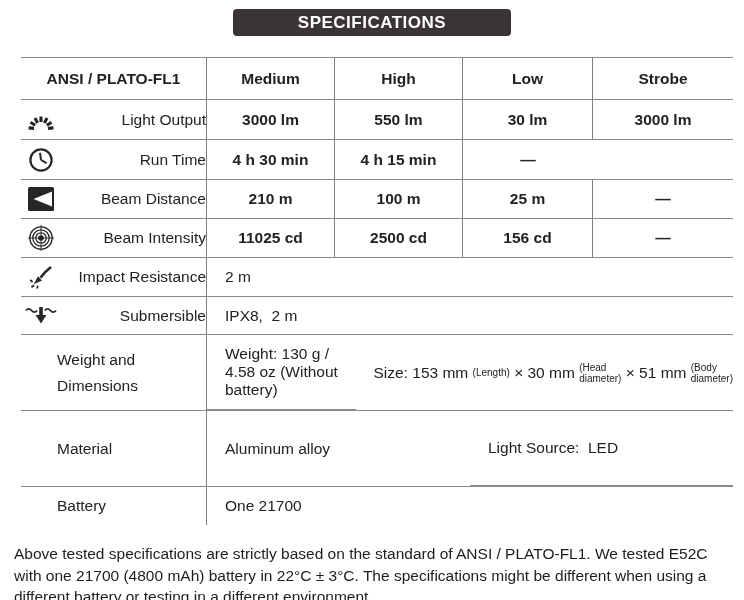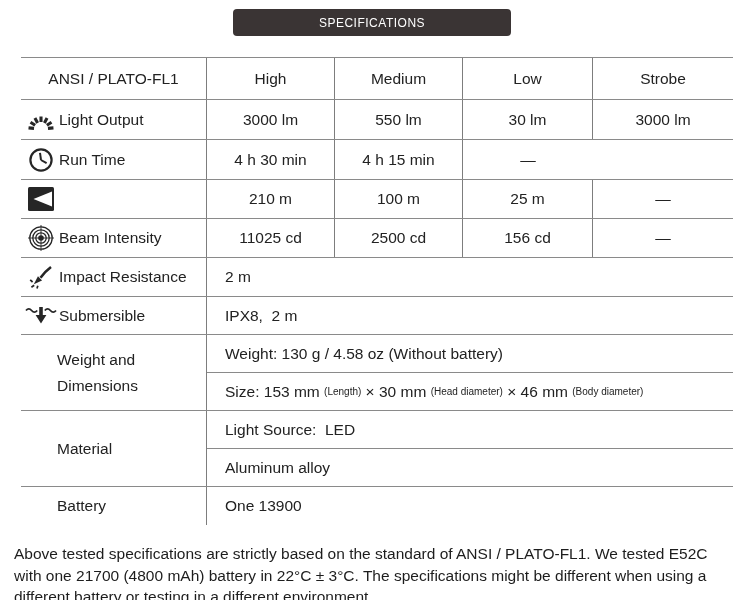--- a/index.html
+++ b/index.html
@@ -4,36 +4,36 @@
 <style>
   html,body{margin:0;padding:0;background:#ffffff;}
   .page{
     position:relative;width:744px;height:600px;background:#fff;overflow:hidden;
     font-family:"Liberation Sans","DejaVu Sans",sans-serif;color:#222;
   }
   .title-bar{
     width:278px;height:27px;margin:9px auto 0 auto;background:#3a3434;border-radius:4px;
     display:flex;align-items:center;justify-content:center;
   }
-  .title-bar span{color:#fff;font-size:12px;font-weight:normal;letter-spacing:.5px;}
+  .title-bar span{color:#fff;font-size:17px;font-weight:bold;letter-spacing:.5px;}
   .spec-table{
     width:712px;margin:21px 0 0 21px;border-top:1px solid #8a8a8a;
     font-size:15.5px;
   }
   .row{display:grid;border-bottom:1px solid #8a8a8a;}
   .cols5{grid-template-columns:186px 128px 128px 130px 140px;}
   .cols2{grid-template-columns:186px 526px;}
-  .cell{display:flex;align-items:center;}
+  .cell{display:flex;align-items:center;justify-content:space-between;}
   .vline{border-right:1px solid #7d7d7d;}
-  .val{justify-content:center;}
+  .val{justify-content:center;font-weight:bold;}
   .label-cell{padding-left:2px;}
   .label-cell .icon{width:36px;display:flex;justify-content:center;align-items:center;flex:0 0 36px;}
   .label-pad{padding-left:36px;}
   .lead{padding-left:18px;}
-  .stack{display:flex;flex-direction:column;}
+  .stack{display:flex;flex-direction:row;}
   .stack .sub{flex:1;display:flex;align-items:center;padding-left:18px;}
   .stack .sub.first{border-bottom:1px solid #8a8a8a;}
   .no-bb{border-bottom:none;}
   .pre{white-space:pre;}
   .sm{font-size:10px;}
   .wrapnarrow{display:block;width:118px;line-height:26px;}
   .footer{
     width:720px;margin:18px 0 0 14px;font-size:15.5px;line-height:21.5px;color:#1d1d1d;
   }
   svg{display:block;}
@@ -45,22 +45,22 @@
 <div class="page">
 
   <div class="title-bar">
     <span>SPECIFICATIONS</span>
   </div>
 
   <div class="spec-table">
 
     <div class="row cols5 h41">
       <div class="cell val vline">ANSI / PLATO-FL1</div>
+      <div class="cell val vline">Medium</div>
       <div class="cell val vline">High</div>
-      <div class="cell val vline">Medium</div>
       <div class="cell val vline">Low</div>
       <div class="cell val">Strobe</div>
     </div>
 
     <div class="row cols5 h39">
       <div class="cell label-cell vline">
         <span class="icon">
           <svg width="34" height="24" viewBox="0 0 34 24">
             <g stroke="#262626" stroke-width="3.1">
               <line x1="17" y1="14" x2="17" y2="8.5" transform="rotate(-85 17 21)"></line>
@@ -98,20 +98,21 @@
     </div>
 
     <div class="row cols5 h38">
       <div class="cell label-cell vline">
         <span class="icon">
           <svg width="26" height="24" viewBox="0 0 26 24">
             <rect x="0" y="0" width="26" height="24" rx="1.5" fill="#262626"></rect>
             <polygon points="24,4.5 24,19.5 5.5,12" fill="#ffffff"></polygon>
           </svg>
         </span>
+        <span>Beam Distance</span>
       </div>
       <div class="cell val vline">210 m</div>
       <div class="cell val vline">100 m</div>
       <div class="cell val vline">25 m</div>
       <div class="cell val">—</div>
     </div>
 
     <div class="row cols5 h38">
       <div class="cell label-cell vline">
         <span class="icon">
@@ -166,40 +167,40 @@
       <div class="cell label-pad vline">
         <span class="wrapnarrow">Weight and Dimensions</span>
       </div>
       <div class="stack">
         <div class="sub first">Weight: 130 g / 4.58 oz (Without battery)</div>
         <div class="sub">
           <span class="pre">Size: 153 mm </span>
             <span class="sm">(Length)</span>
             <span class="pre"> × 30 mm </span>
             <span class="sm">(Head diameter)</span>
-            <span class="pre"> × 46 mm </span>
+            <span class="pre"> × 51 mm </span>
             <span class="sm">(Body diameter)</span>
         </div>
       </div>
     </div>
 
     <div class="row cols2 h75">
       <div class="cell label-pad vline">
         <span>Material</span>
       </div>
       <div class="stack">
+        <div class="sub">Aluminum alloy</div>
         <div class="sub first pre">Light Source:  LED</div>
-        <div class="sub">Aluminum alloy</div>
       </div>
     </div>
 
     <div class="row cols2 h38 no-bb">
       <div class="cell label-pad vline">
         <span>Battery</span>
       </div>
-      <div class="cell lead">One 13900</div>
+      <div class="cell lead">One 21700</div>
     </div>
 
   </div>
 
   <p class="footer">Above tested specifications are strictly based on the standard of ANSI / PLATO-FL1. We tested E52C with one 21700 (4800 mAh) battery in 22°C ± 3°C. The specifications might be different when using a different battery or testing in a different environment.</p>
 
 </div>
 
 </body></html>

